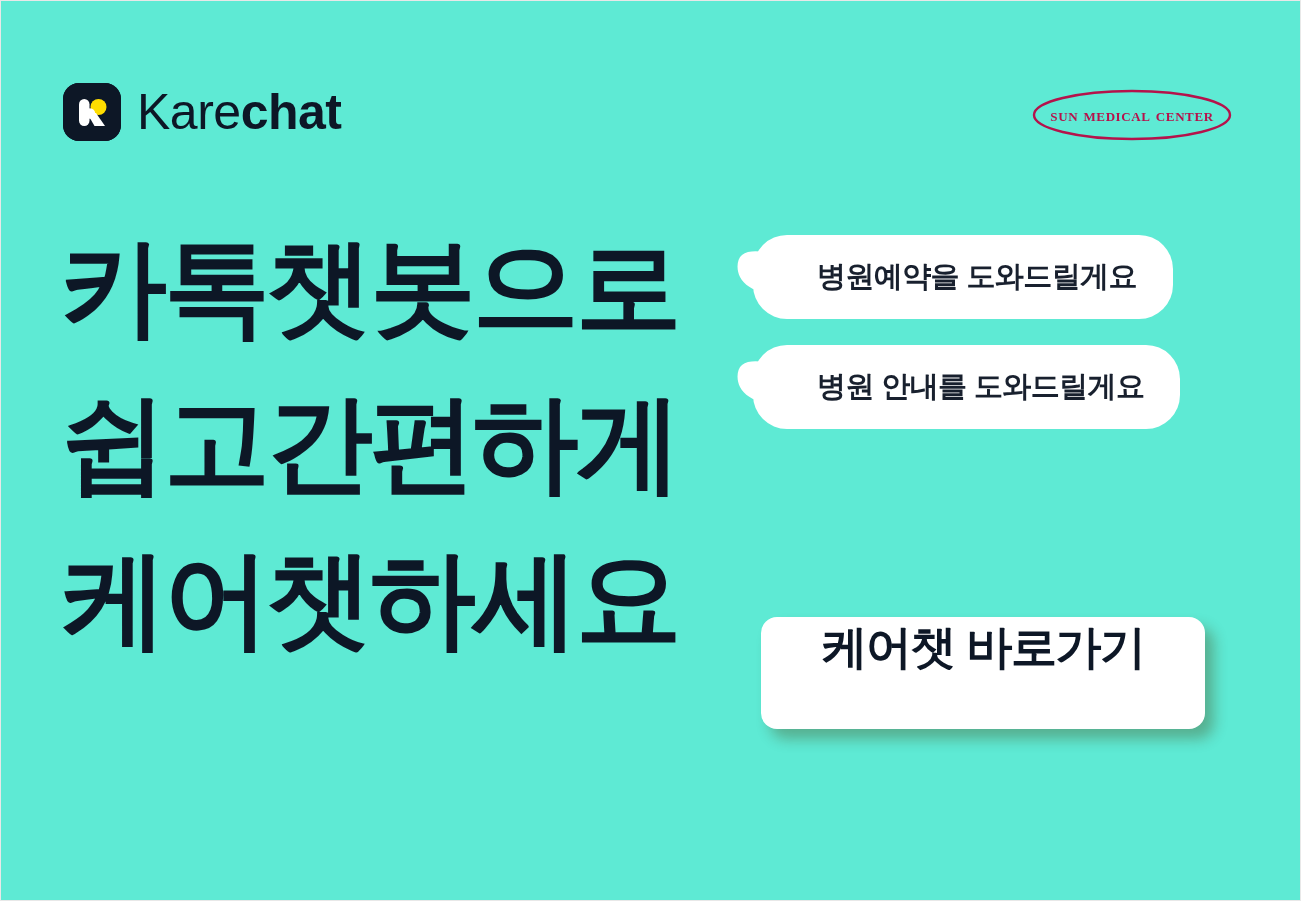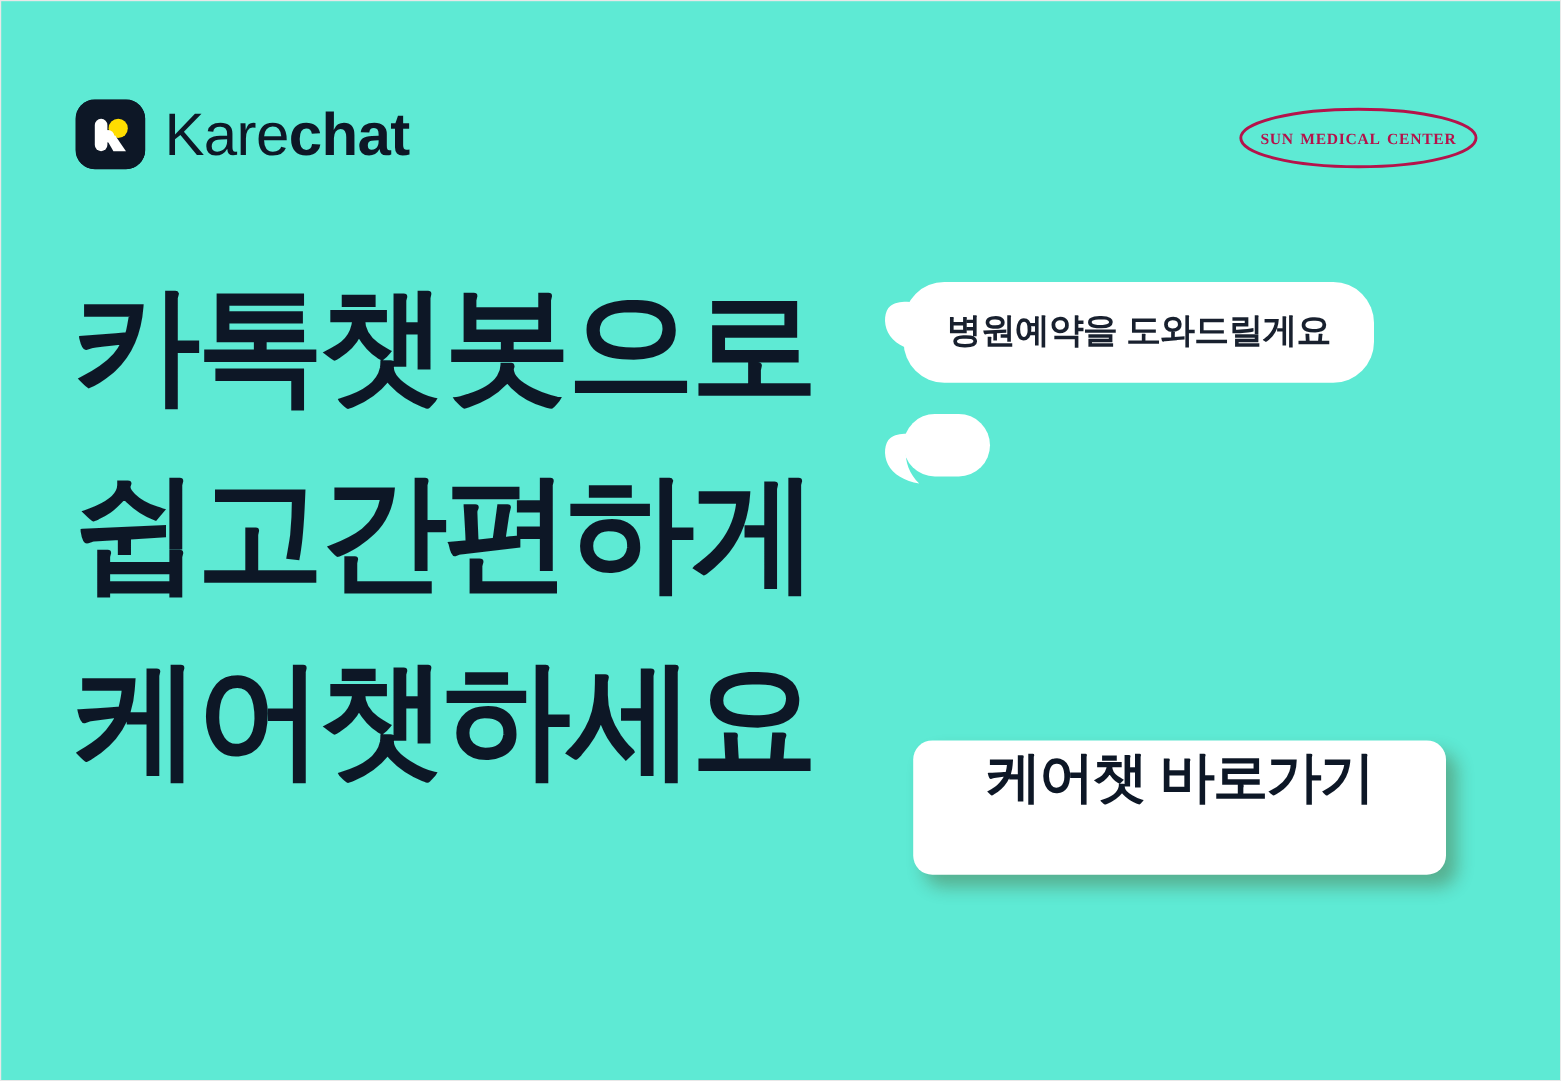--- a/index.html
+++ b/index.html
@@ -134,20 +134,21 @@
   .bubble-text {
     font-family: "Liberation Sans", "DejaVu Sans", sans-serif;
     font-weight: 700;
     font-size: 29px;
     line-height: 1.1;
     color: #18202E;
     white-space: nowrap;
     letter-spacing: -0.6px;
     position: relative;
     z-index: 2;
+    margin-left: 28px;
   }
 
   
   .cta-button {
     position: absolute;
     left: 760px;
     top: 616px;
     width: 444px;
     height: 112px;
     background: #ffffff;
@@ -212,20 +213,21 @@
         <span class="bubble-text">병원예약을 도와드릴게요</span>
       </div>
     </div>
 
 
     <div class="bubble-row">
       <div class="bubble">
         <svg class="bubble-tail" viewBox="0 0 34 48" aria-hidden="true">
           <path d="M34 4 C24 2 12 1 6 6 C1 10 0 20 4 28 C8 36 18 42 30 44 C22 36 18 26 19 16 C20 9 26 5 34 4 Z" fill="#FFFFFF"></path>
         </svg>
+        <span class="bubble-text">병원 안내를 도와드릴게요</span>
       </div>
     </div>
 
   </div>
 
   <button class="cta-button">
     <span class="cta-label">케어챗 바로가기</span>
   </button>
 
 </div>

